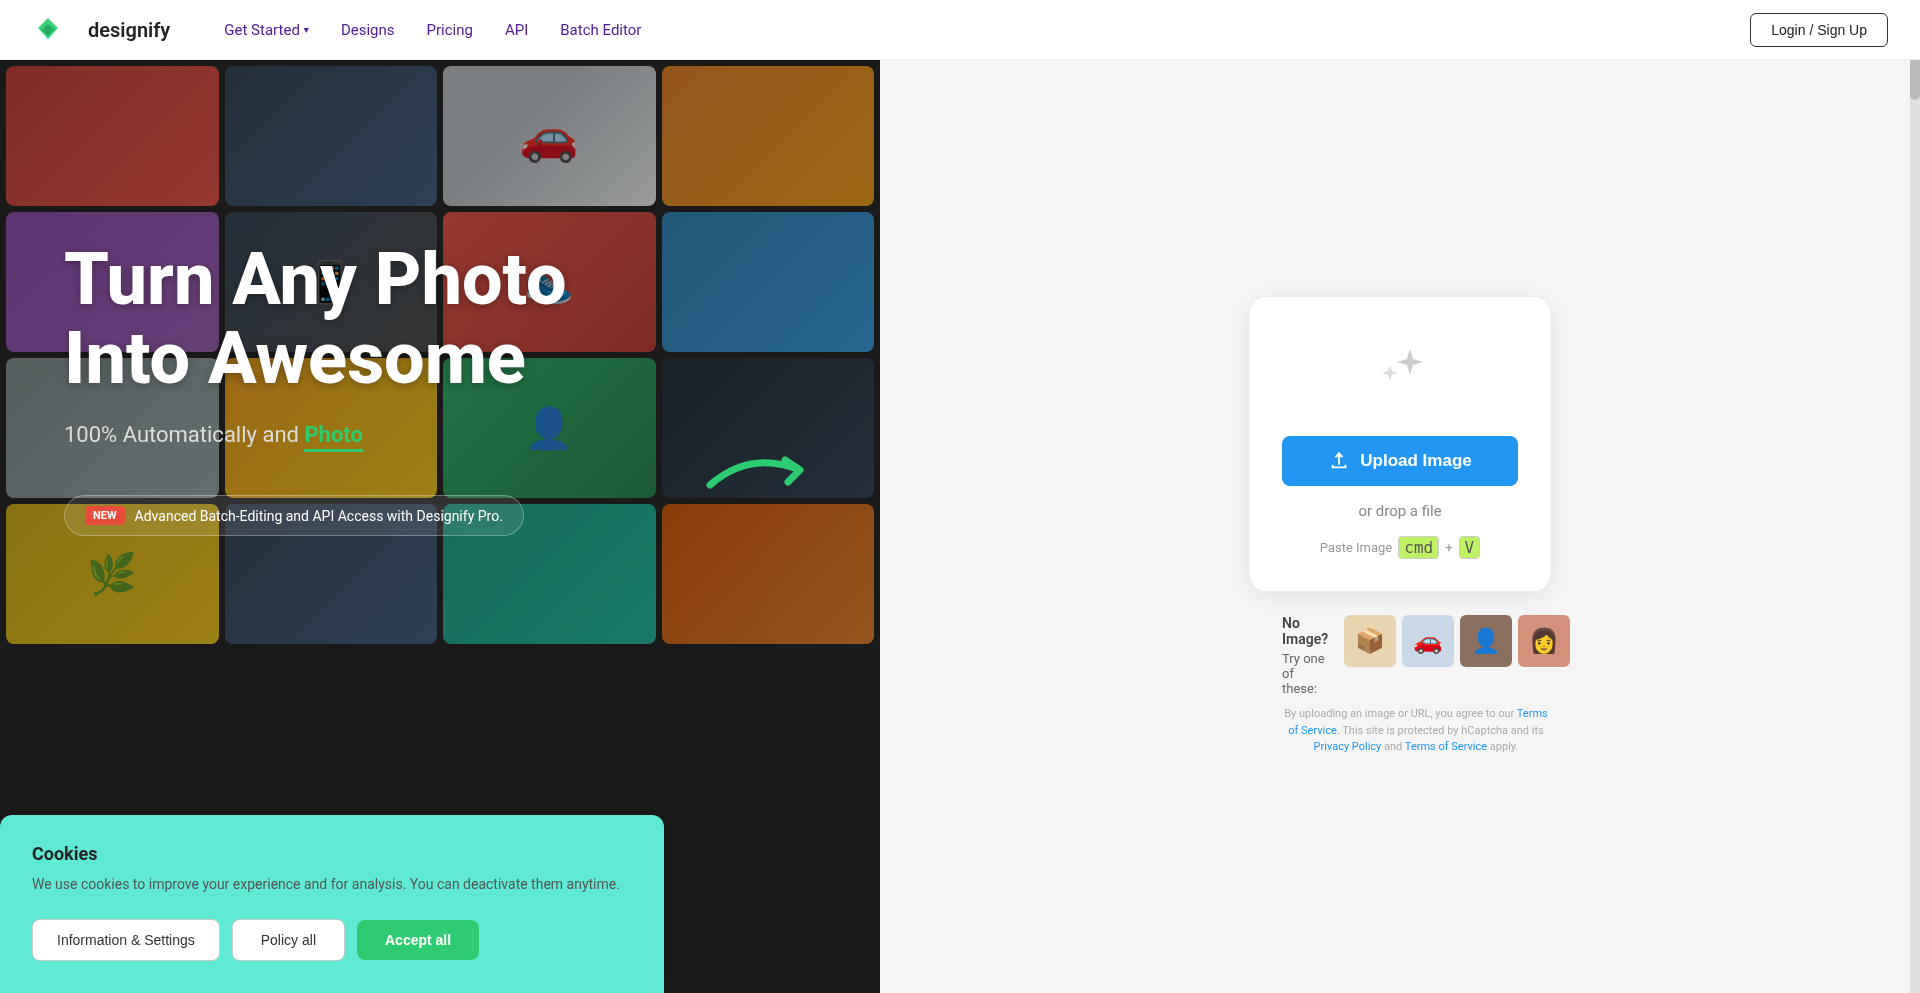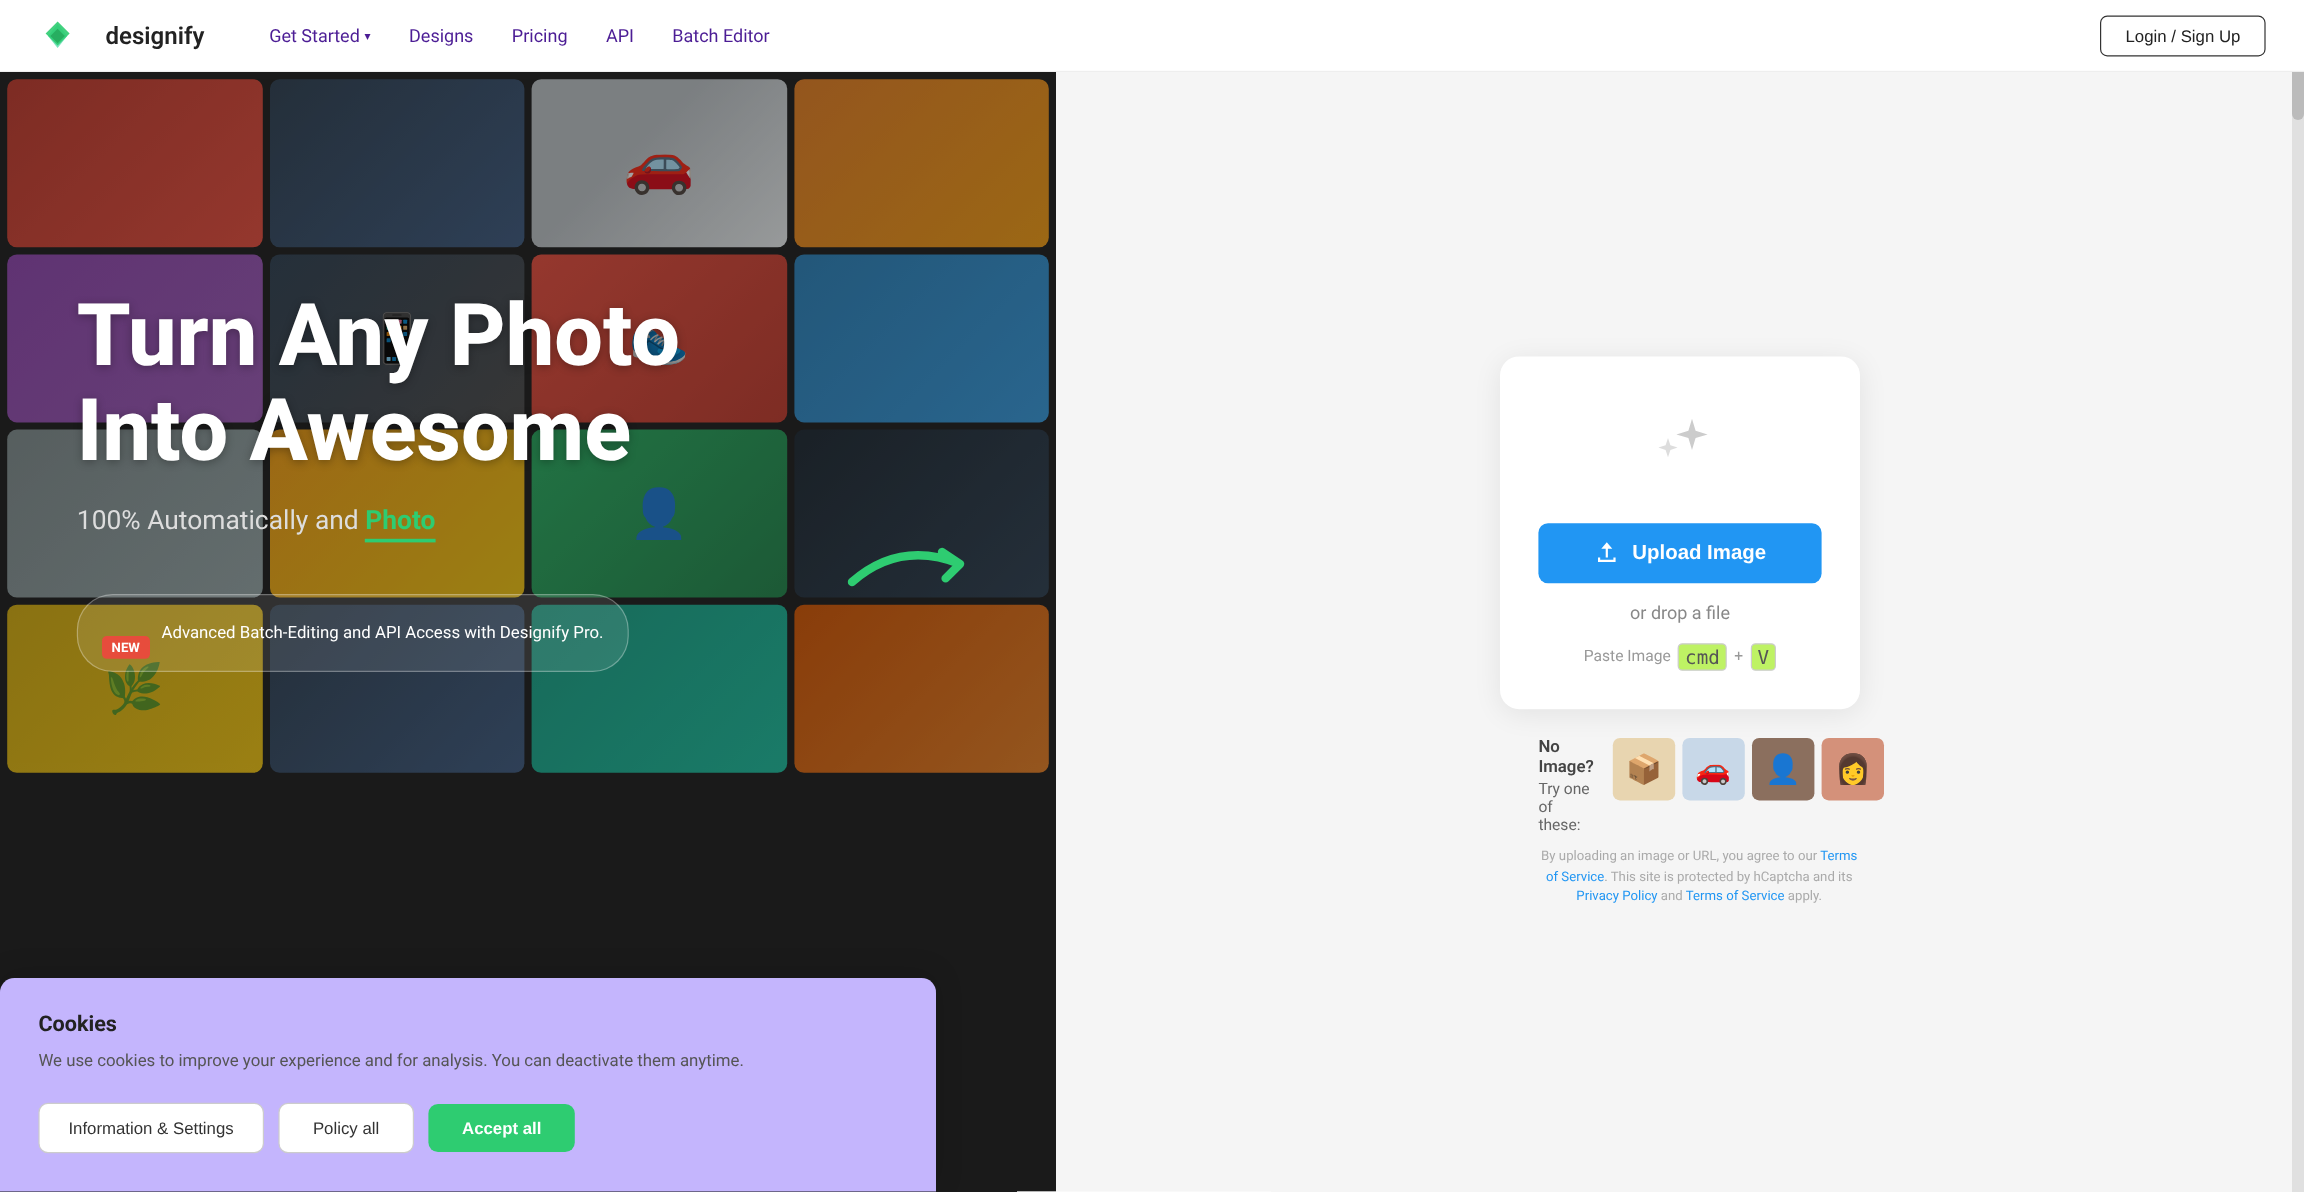--- a/index.html
+++ b/index.html
@@ -80,21 +80,21 @@
       color: #2ecc71; font-weight: 700; border-bottom: 3px solid #2ecc71;
       padding-bottom: 2px;
     }
     .hero-badge {
       margin-top: 48px; display: inline-flex; align-items: center; gap: 10px;
       background: rgba(255,255,255,0.1); border: 1px solid rgba(255,255,255,0.3);
       border-radius: 30px; padding: 10px 20px;
     }
     .new-badge {
       background: #e74c3c; color: #fff; font-size: 11px; font-weight: 700;
-      padding: 3px 8px; border-radius: 4px; margin-top: 24px;
+      padding: 3px 8px; border-radius: 4px;
     }
     .badge-text { font-size: 14px; color: #fff; }
 
     
     .green-arrow {
       position: absolute; top: 380px; right: 60px; z-index: 10;
       width: 120px; height: 60px;
     }
 
     
@@ -142,21 +142,21 @@
       font-size: 20px;
     }
     .tos-text {
       font-size: 11px; color: #aaa; text-align: center; line-height: 1.5;
     }
     .tos-text a { color: #2196F3; text-decoration: none; }
 
     
     .cookie-banner {
       position: fixed; bottom: 0; left: 0;
-      width: 780px; background: #c4b5fd;
+      width: 664px; background: #5eead4;
       border-radius: 12px 12px 0 0;
       box-shadow: 0 -4px 24px rgba(0,0,0,0.12);
       padding: 28px 32px 32px; z-index: 200;
     }
     .cookie-title { font-size: 18px; font-weight: 700; color: #222; margin-bottom: 10px; }
     .cookie-desc { font-size: 14px; color: #555; line-height: 1.5; margin-bottom: 24px; }
     .cookie-btns { display: flex; gap: 12px; align-items: center; }
     .btn-info {
       padding: 12px 24px; border: 1.5px solid #ccc; border-radius: 8px;
       background: #fff; font-size: 14px; color: #333; cursor: pointer; font-weight: 500;

